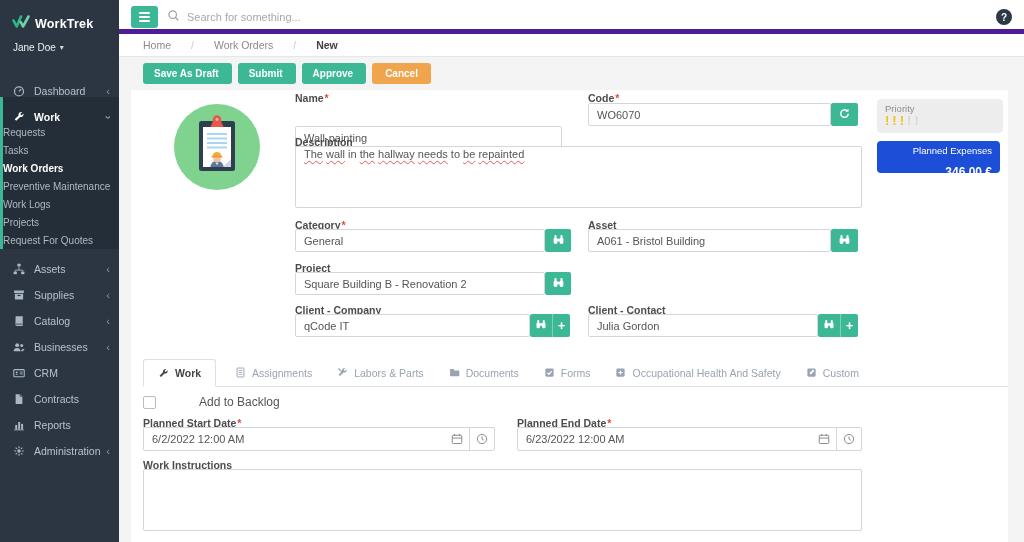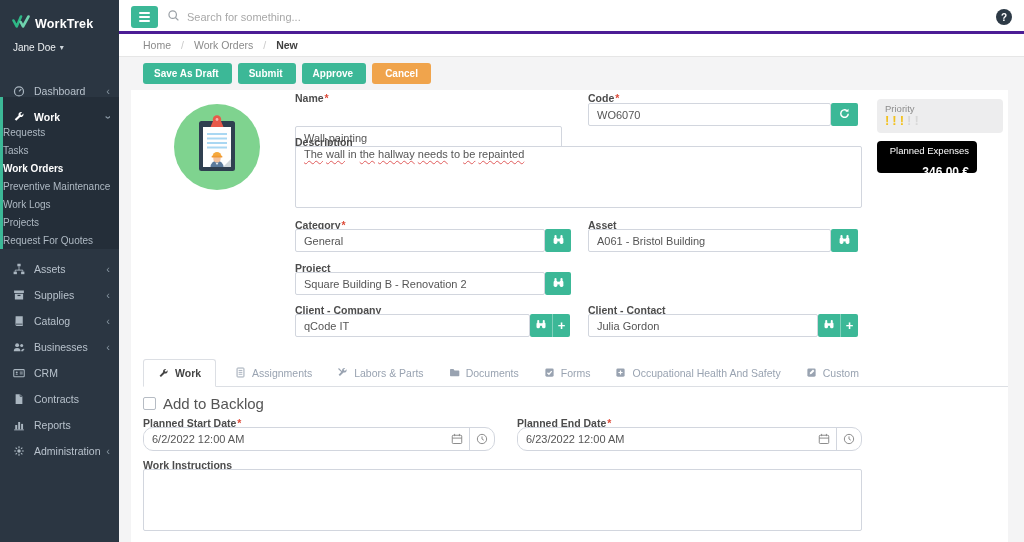--- a/index.html
+++ b/index.html
@@ -20,28 +20,28 @@
   .nav-item .nicon{width:15px;margin-right:6px;display:flex;align-items:center;color:#aab6c0;flex:none;}
   .nav-item .chev{position:absolute;right:9px;font-size:11px;color:#8795a1;line-height:1;}
   .chev.down{transform:rotate(-90deg);}
   .nav-group{border-left:3px solid var(--accent);background:#242e39;}
   .nav-group .nav-item{padding-left:10px;color:#fff;font-weight:bold;}
   .nav-group .nav-item .nicon{color:#fff;}
   .sub-item{display:flex;align-items:center;height:18px;color:#aeb9c3;font-size:10px;cursor:pointer;white-space:nowrap;}
   .sub-item.active{color:#fff;font-weight:bold;}
 
   
-  .topbar{position:absolute;left:119px;top:0;width:905px;height:34px;background:#fff;border-bottom:3px solid #4c1d95;z-index:4;text-decoration:underline;}
+  .topbar{position:absolute;left:119px;top:0;width:905px;height:34px;background:#fff;border-bottom:5px solid #4c1d95;z-index:4;text-decoration:underline;}
   .hamburger{position:absolute;left:12px;top:6px;width:27px;height:22px;background:var(--accent);border-radius:3px;display:flex;flex-direction:column;align-items:center;justify-content:center;gap:2px;cursor:pointer;border:none;}
   .hamburger i{display:block;width:11px;height:2px;background:#fff;border-radius:1px;}
   .searchwrap{position:absolute;left:48px;top:0;height:34px;display:flex;align-items:center;gap:7px;color:#9aa0a6;}
   .searchwrap input{border:none;outline:none;font-size:11px;width:280px;color:#666;font-family:inherit;background:transparent;}
   .searchwrap input::placeholder{color:#a8a8a8;}
   .help{position:absolute;right:12px;top:9px;width:16px;height:16px;border-radius:50%;background:#2d3a46;color:#fff;font-size:10px;font-weight:bold;display:flex;align-items:center;justify-content:center;cursor:pointer;}
-  .crumbbar{position:absolute;left:119px;top:34px;width:905px;height:23px;background:#fff;border-bottom:1px solid #e6e6e6;display:flex;align-items:center;padding-left:24px;font-size:10.5px;color:#8a8a8a;gap:10px;z-index:4;}
+  .crumbbar{position:absolute;left:119px;top:34px;width:905px;height:23px;background:#fff;border-bottom:1px solid #e6e6e6;display:flex;align-items:center;padding-left:24px;font-size:10.5px;color:#8a8a8a;gap:20px;z-index:4;}
   .crumb{cursor:pointer;}
   .crumb-sep{color:#c9c9c9;}
   .crumb-current{color:#3f3f3f;font-weight:bold;}
 
   
   .actions{position:absolute;left:143px;top:63px;display:flex;gap:6px;z-index:3;}
   .btn{height:21px;padding:0 13px;border:none;border-radius:3px;color:#fff;font-size:10px;font-weight:bold;font-family:inherit;cursor:pointer;}
   .btn.green{background:var(--accent);padding-left:11px;}
   .btn.orange{background:var(--cancel);}
 
@@ -55,35 +55,35 @@
   .gbtn.joinR{border-radius:0 2px 2px 0;border-left:1px solid rgba(255,255,255,.35);}
   .plus-glyph{font-size:13px;font-weight:bold;line-height:1;}
   .descbox{position:absolute;left:164px;top:56px;width:567px;height:62px;border:1px solid #d2d6de;border-radius:2px;padding:0 8px;font-size:11px;color:#555;line-height:1.45;background:#fff;}
   .sq{text-decoration-line:underline;text-decoration-style:wavy;text-decoration-color:#e05c5c;text-decoration-thickness:1px;text-underline-offset:2px;}
 
   .priority{position:absolute;left:746px;top:9px;width:126px;height:34px;background:#ededee;border-radius:4px;padding:4px 8px 0;}
   .priority-label{font-size:9.5px;color:#8d8d8d;}
   .priority-marks{margin-top:0px;font-size:13px;font-weight:900;letter-spacing:3px;line-height:1.1;}
   .priority-marks .on{color:var(--pri-on);}
   .priority-marks .off{color:#d8d8d8;}
-  .expenses{position:absolute;left:746px;top:51px;width:100px;height:32px;background:#000000;border-radius:4px;padding:4px 8px 0;text-align:right;color:#fff;}
+  .expenses{position:absolute;left:746px;top:51px;width:123px;height:32px;background:#1d4ed8;border-radius:4px;padding:4px 8px 0;text-align:right;color:#fff;}
   .expenses-label{font-size:9.5px;}
   .expenses-value{font-size:12px;font-weight:bold;margin-top:9px;}
 
   
   .tabs{position:absolute;left:12px;top:270px;width:865px;height:27px;border-bottom:1px solid #dcdfe4;display:flex;align-items:flex-end;gap:13px;}
   .tab{display:flex;align-items:center;gap:6px;height:27px;padding:0 6px;font-size:10.5px;color:#99a3b1;cursor:pointer;white-space:nowrap;}
   .tab .ticon{display:flex;align-items:center;}
   .tab.active{background:#fff;border:1px solid #dcdfe4;border-bottom:1px solid #fff;border-radius:3px 3px 0 0;color:#444;font-weight:bold;padding:0 14px;margin-bottom:-1px;height:28px;}
 
   
   .backlog{position:absolute;left:12px;top:305px;display:flex;align-items:center;gap:7px;cursor:pointer;}
   .checkbox{width:13px;height:13px;border:1px solid #b6bcc4;border-radius:2px;background:#fff;}
-  .backlog-label{font-size:15px;color:#555;}
-  .datewrap{position:absolute;height:24px;border:1px solid #d2d6de;border-radius:10px;background:#fff;display:flex;align-items:center;overflow:hidden;}
+  .backlog-label{font-size:12px;color:#555;margin-left:36px;}
+  .datewrap{position:absolute;height:24px;border:1px solid #d2d6de;border-radius:2px;background:#fff;display:flex;align-items:center;overflow:hidden;}
   .datewrap input{flex:1;border:none;outline:none;padding:0 8px;font-size:11px;color:#555;font-family:inherit;min-width:0;}
   .dsep{width:1px;align-self:stretch;background:#d2d6de;}
   .dic{display:flex;align-items:center;padding:0 6px;color:#8a8a8a;cursor:pointer;}
   .wi-area{position:absolute;left:12px;top:379px;width:719px;height:62px;border:1px solid #d2d6de;border-radius:2px;resize:none;font-family:inherit;font-size:11px;color:#555;padding:6px 8px;outline:none;}
 </style>
 </head>
 <body>
 
 <div class="app">
 

